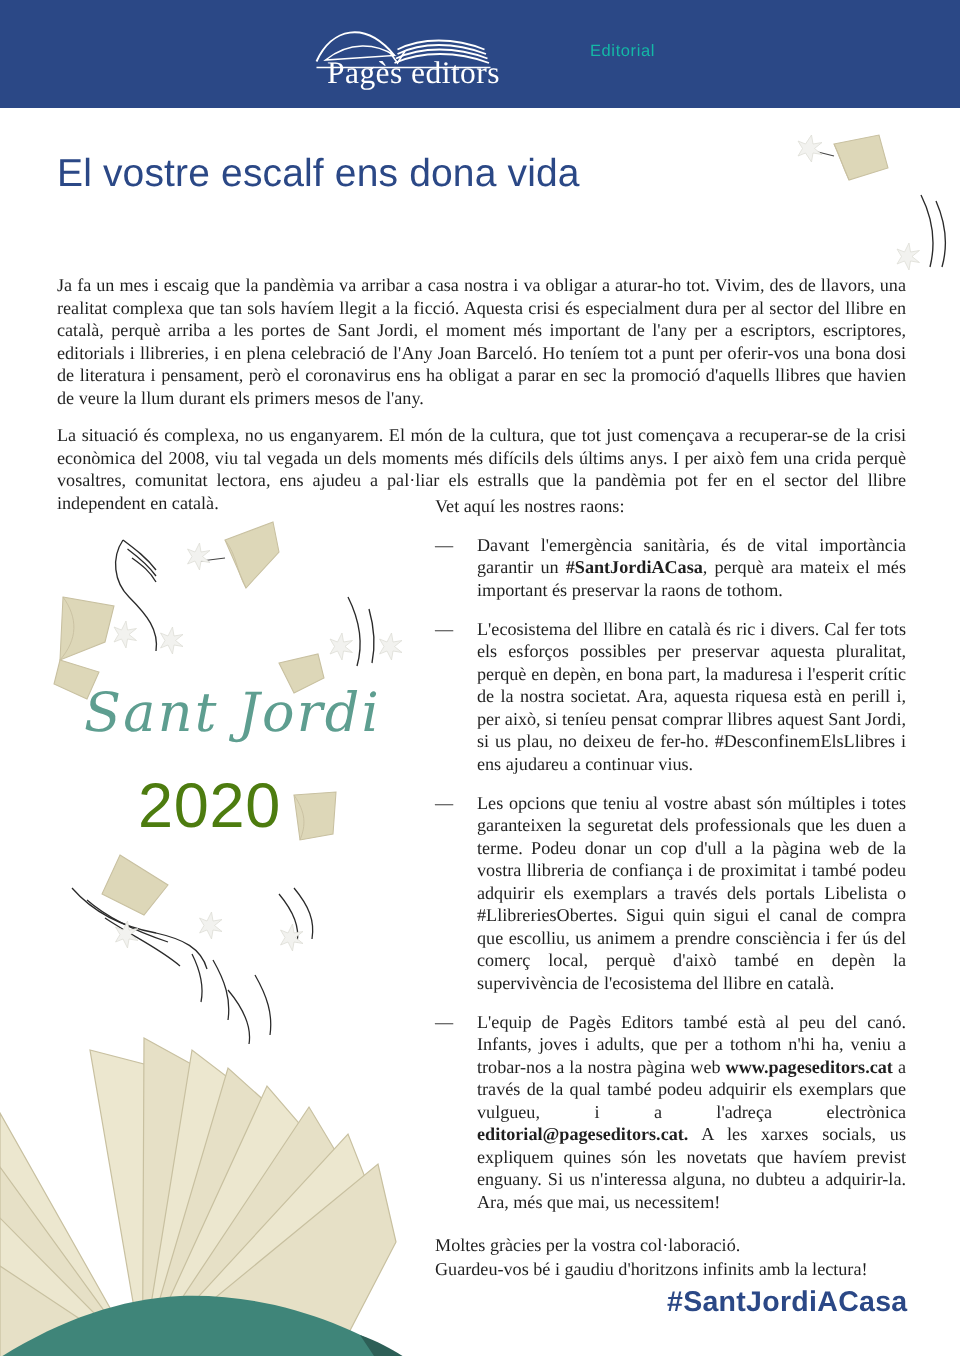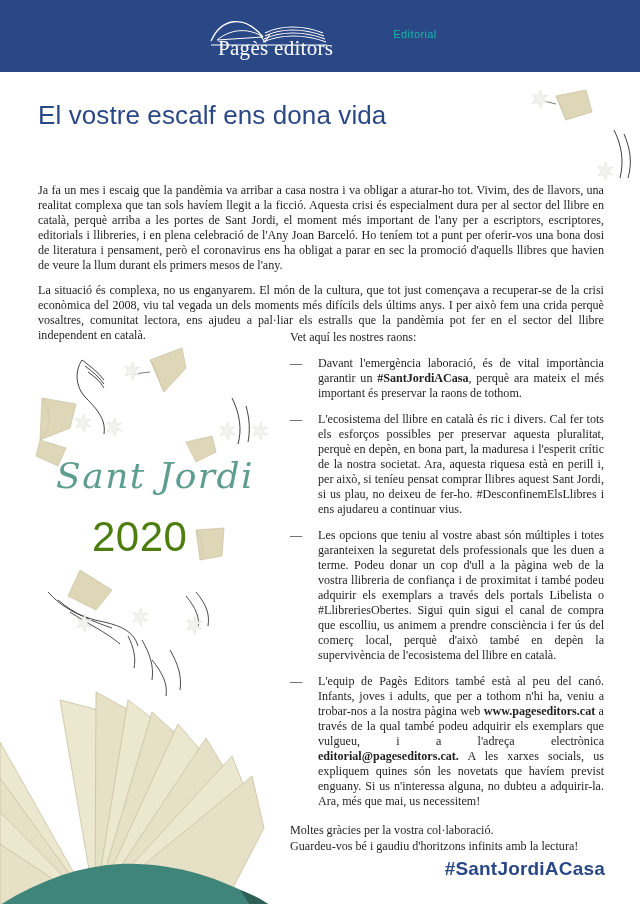--- a/index.html
+++ b/index.html
@@ -326,21 +326,21 @@
 
 <div class="sant-jordi-script">Sant Jordi</div>
 <div class="sant-jordi-year">2020</div>
 
 <div class="right-col">
 
   <p class="lead-line">Vet aquí les nostres raons:</p>
 
   <div class="bullet">
     <span class="bullet-dash">—</span>
-    <span class="bullet-text"><span>Davant l'emergència laboració, és de vital importància garantir un </span><b>#SantJordiACasa</b><span>, perquè ara mateix el més important és preservar la raons de tothom.</span></span>
+    <span class="bullet-text"><span>Davant l'emergència sanitària, és de vital importància garantir un </span><b>#SantJordiACasa</b><span>, perquè ara mateix el més important és preservar la raons de tothom.</span></span>
   </div>
 
   <div class="bullet">
     <span class="bullet-dash">—</span>
     <span class="bullet-text">L'ecosistema del llibre en català és ric i divers. Cal fer tots els esforços possibles per preservar aquesta pluralitat, perquè en depèn, en bona part, la maduresa i l'esperit crític de la nostra societat. Ara, aquesta riquesa està en perill i, per això, si teníeu pensat comprar llibres aquest Sant Jordi, si us plau, no deixeu de fer-ho. #DesconfinemElsLlibres i ens ajudareu a continuar vius.</span>
   </div>
 
   <div class="bullet">
     <span class="bullet-dash">—</span>
     <span class="bullet-text">Les opcions que teniu al vostre abast són múltiples i totes garanteixen la seguretat dels professionals que les duen a terme. Podeu donar un cop d'ull a la pàgina web de la vostra llibreria de confiança i de proximitat i també podeu adquirir els exemplars a través dels portals Libelista o #LlibreriesObertes. Sigui quin sigui el canal de compra que escolliu, us animem a prendre consciència i fer ús del comerç local, perquè d'això també en depèn la supervivència de l'ecosistema del llibre en català.</span>

